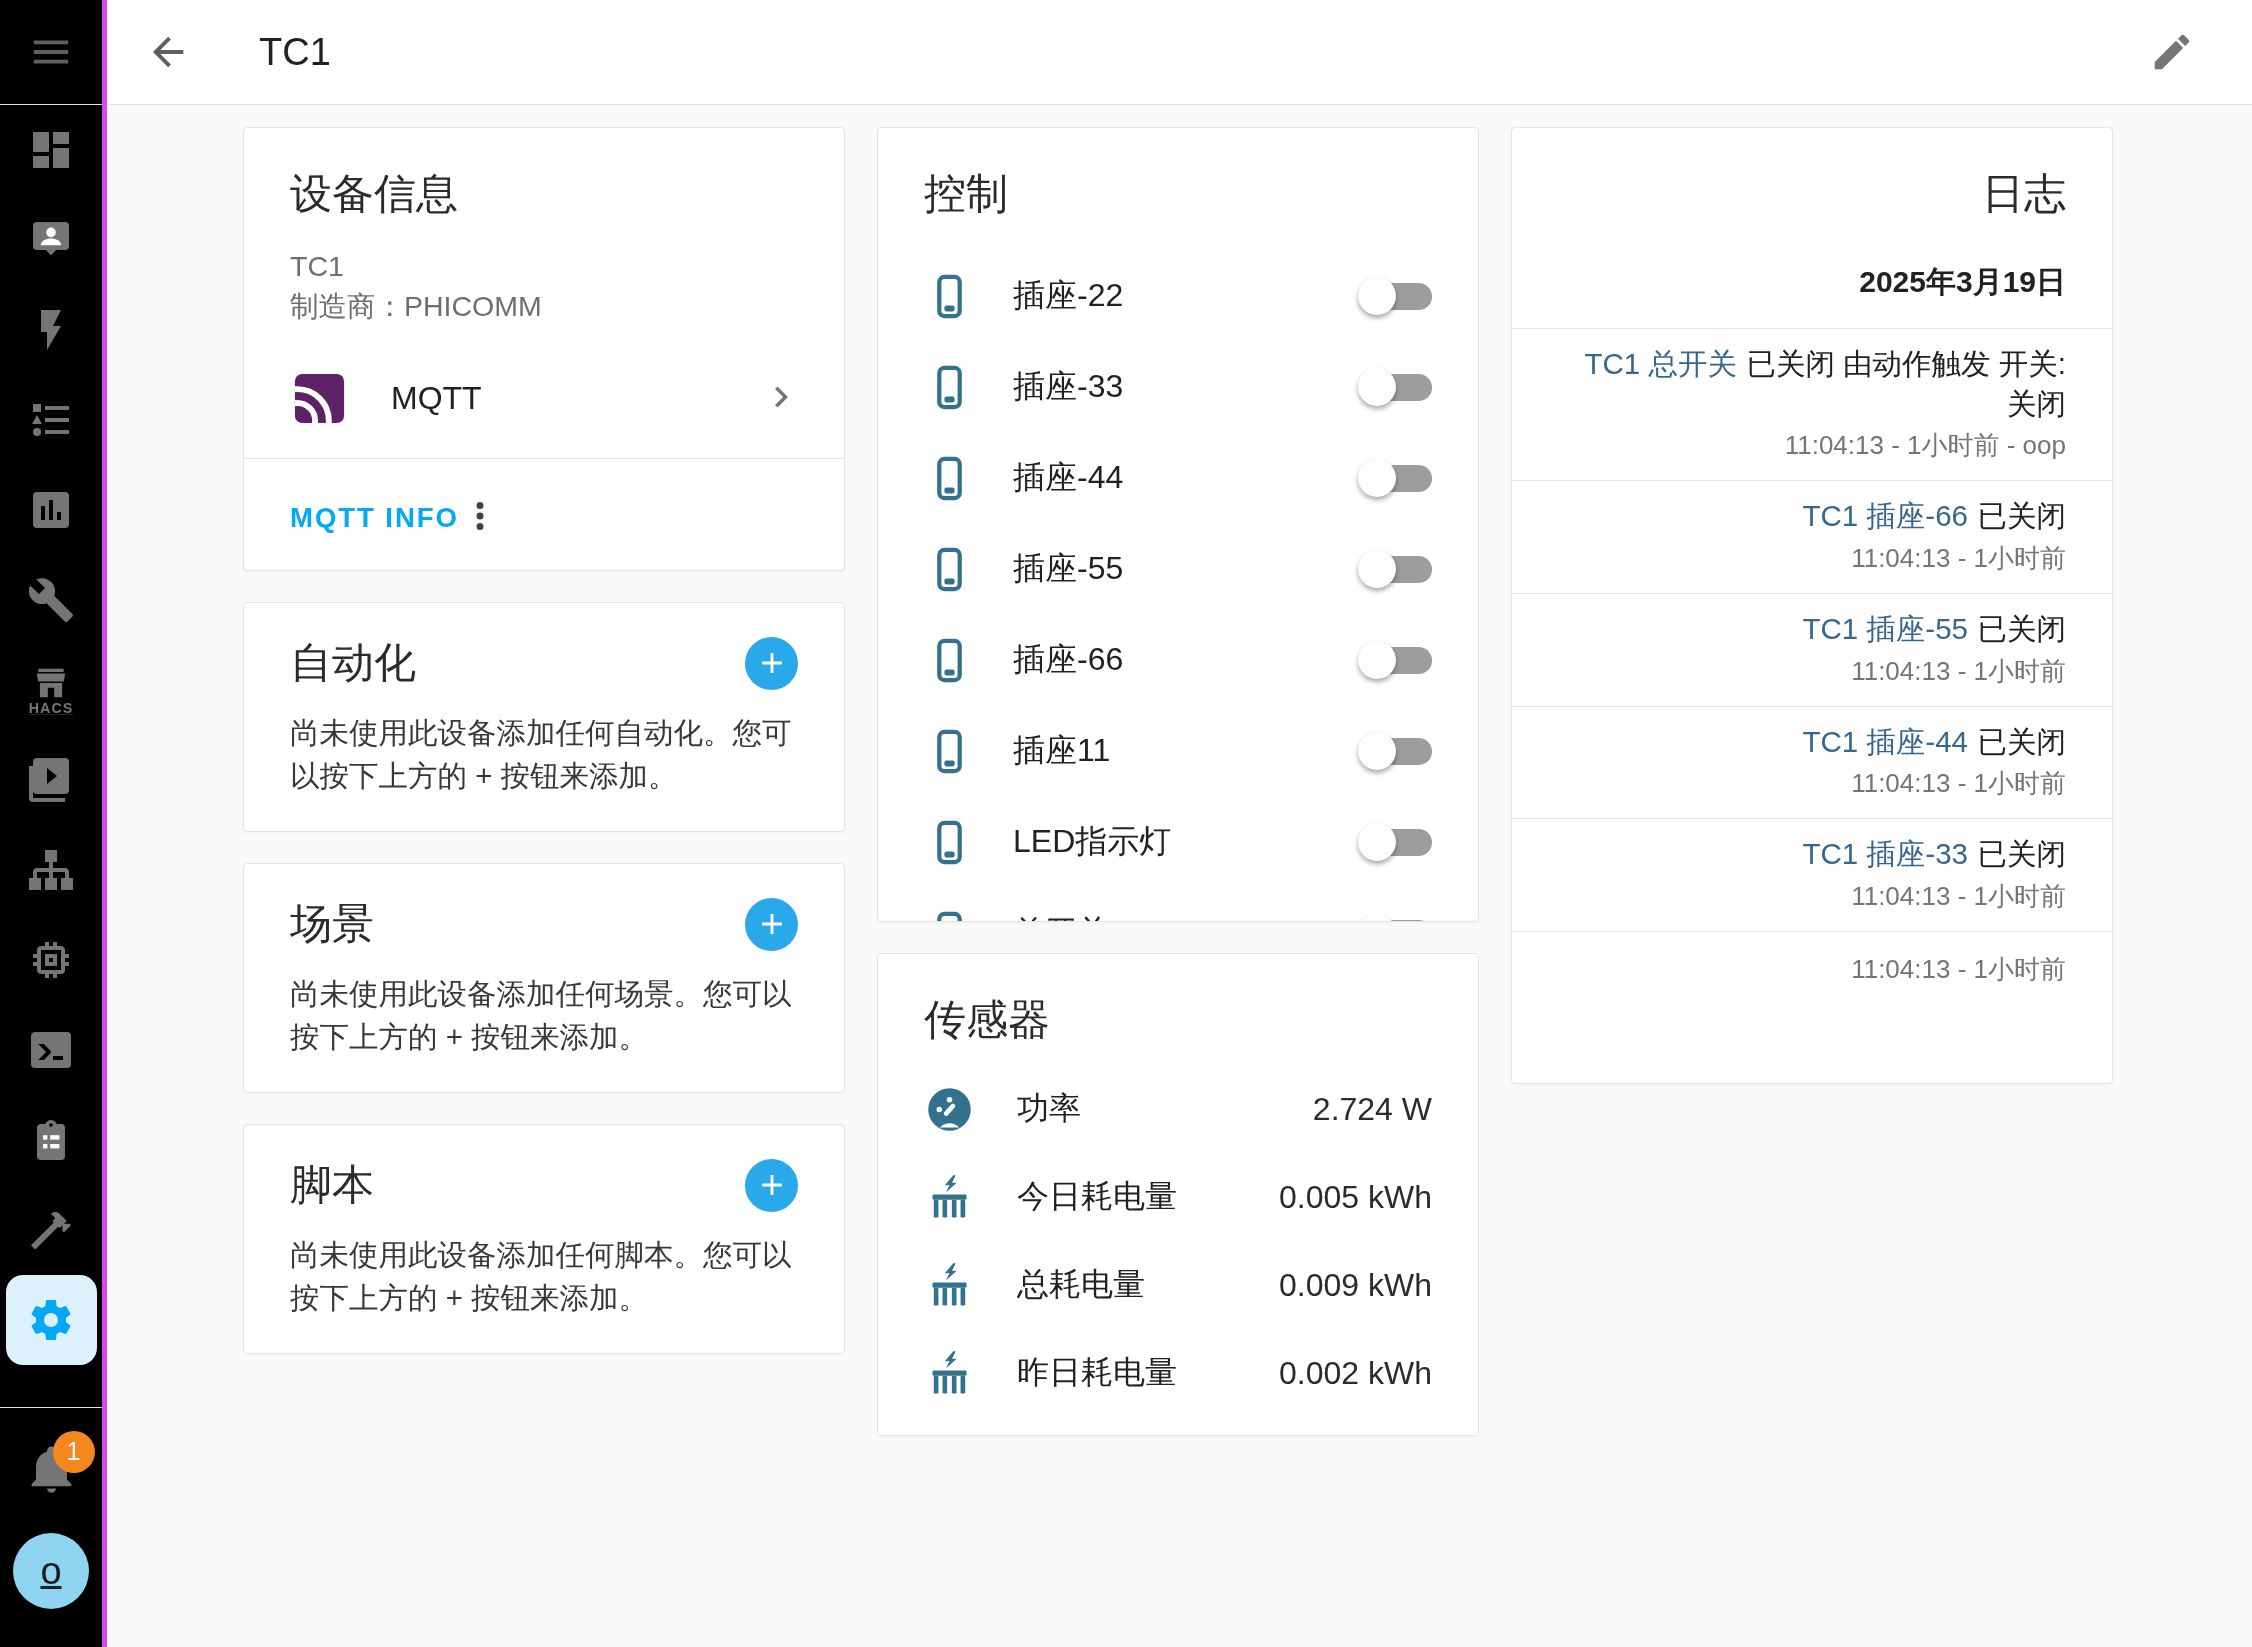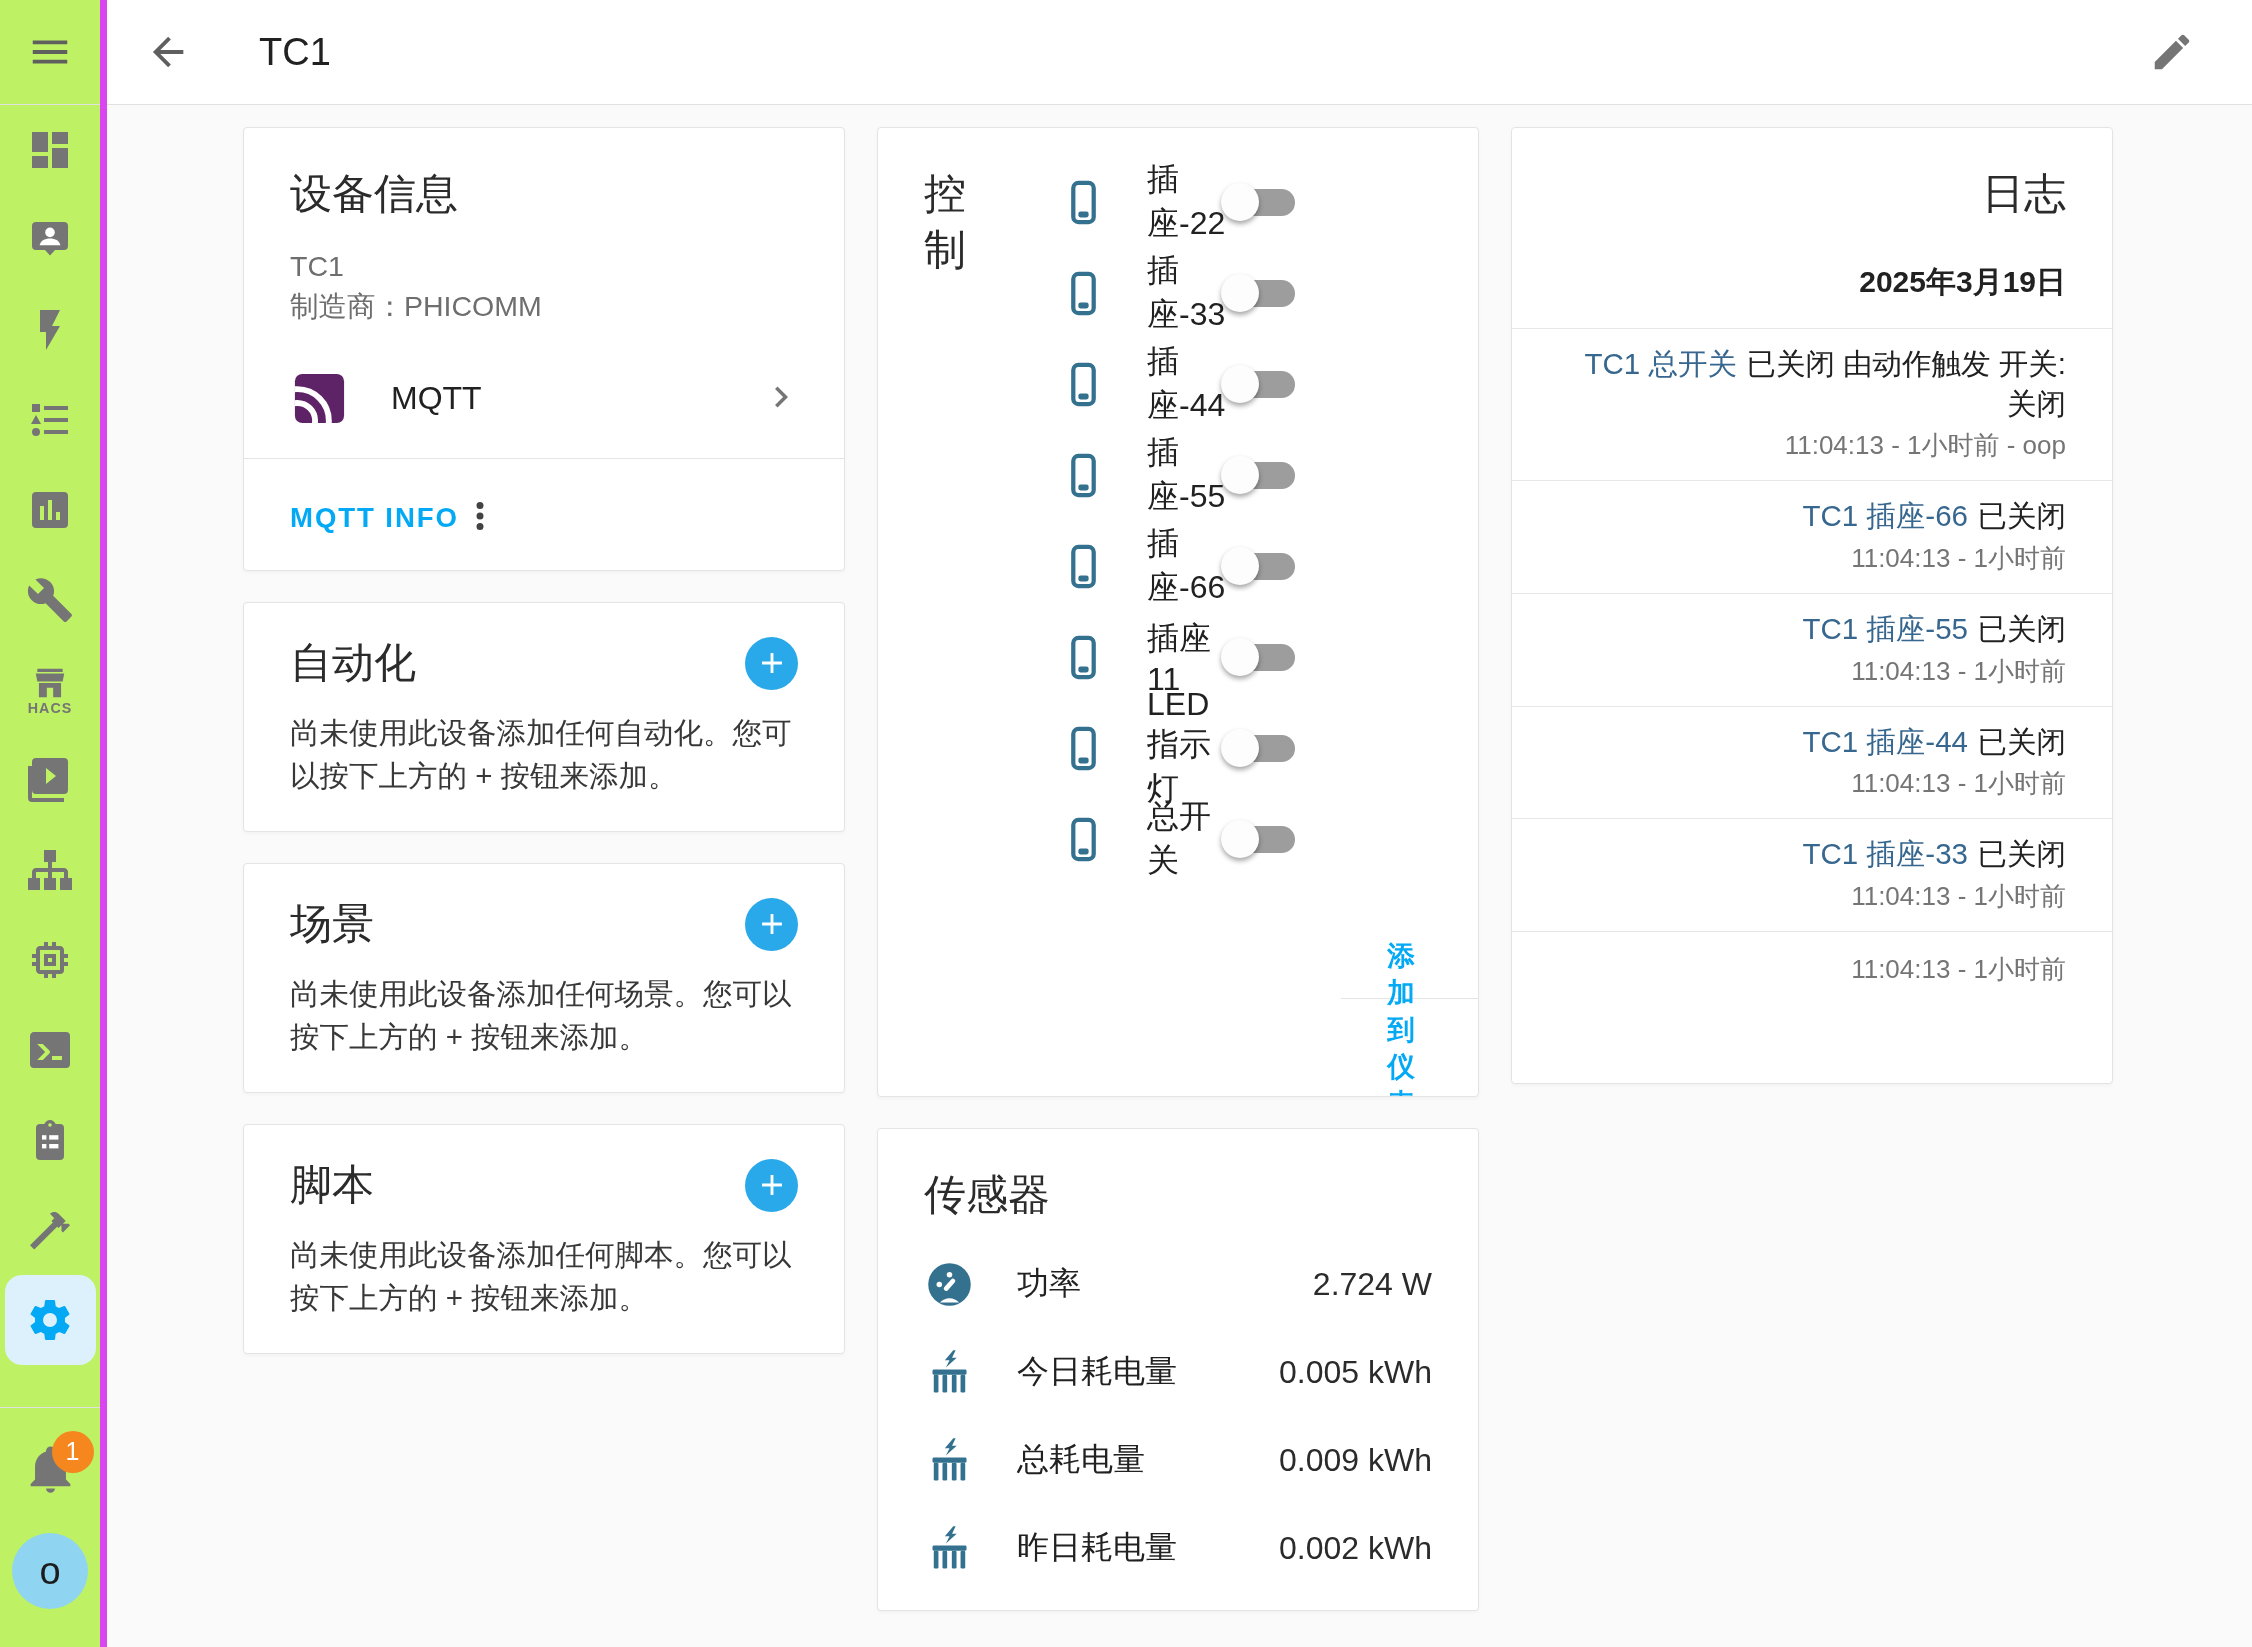--- a/index.html
+++ b/index.html
@@ -2,22 +2,22 @@
 <html style="font-size:15px"><head>
 <meta charset="utf-8">
 <style>
   * { margin:0; padding:0; box-sizing:border-box; }
   html,body { width:2252px; height:1647px; }
   body {
     display:flex; overflow:hidden; background:#fafafa;
     font-family:"Liberation Sans","DejaVu Sans",sans-serif; color:#212121;
   }
   
-  .sidebar { width:107px; min-width:107px; background:#bef264; border-right:7px solid #d946ef;
-             display:flex; flex-direction:column; align-items:center; }
+  .sidebar { width:107px; min-width:107px; background:#000000; border-right:5px solid #d946ef;
+             display:flex; flex-direction:column; align-items:center;text-decoration:underline; }
   .sb-header { height:105px; width:100%; display:flex; align-items:center; justify-content:center;
                border-bottom:1px solid #e1e1e1; }
   .sb-icons { display:flex; flex-direction:column; align-items:center; }
   .sb-item { width:91px; height:90px; display:flex; flex-direction:column; align-items:center;
              justify-content:center; cursor:pointer; }
   .sb-item svg { width:48px; height:48px; fill:#757575; }
   .sb-item.active { background:#ddf1fc; border-radius:17px; }
   .sb-item.active svg { fill:#03a9f4; }
   .hacs-label { font-size:14.3px; font-weight:700; letter-spacing:1px; color:#757575; margin-top:-1.9px; }
   .sb-bottom { margin-top:auto; width:100%; border-top:1px solid #e1e1e1;
@@ -58,21 +58,21 @@
   .dots-btn svg { width:42px; height:42px; fill:#424242; }
   
   .card-empty { height:230px; }
   .empty-head { display:flex; justify-content:space-between; align-items:center; padding:32px 46px 0; }
   .empty-head .card-title { padding:0; }
   .add-btn { width:53px; height:53px; border-radius:50%; background:#29a9ea; display:flex;
              align-items:center; justify-content:center; cursor:pointer; }
   .add-btn svg { width:34px; height:34px; fill:#fff; }
   .empty-text { margin-top:21px; padding:0 46px; font-size:29.5px; line-height:1.45; color:#383838; }
   
-  .card-controls { height:970px; display:flex; flex-direction:row; }
+  .card-controls { height:795px; display:flex; flex-direction:column; }
   .ctl-list { padding-top:28.5px; }
   .ctl-row { height:91px; display:flex; align-items:center; padding:0 46px; cursor:pointer; }
   .ctl-icon { width:51px; height:51px; }
   .ctl-label { margin-left:38px; font-size:32px; color:#212121; flex:1; }
   .switch { position:relative; width:70px; height:27px; border-radius:13.3px; background:#9d9d9d; cursor:pointer; }
   .switch::after { content:""; position:absolute; left:-3.8px; top:-5.7px; width:38px; height:38px;
                    border-radius:50%; background:#fdfdfd; box-shadow:0 2.9px 5.7px rgba(0,0,0,0.35); }
   .dash-row { margin-top:auto; border-top:1px solid #e4e4e4; height:98px; display:flex;
               align-items:center; padding:0 46px; }
   

